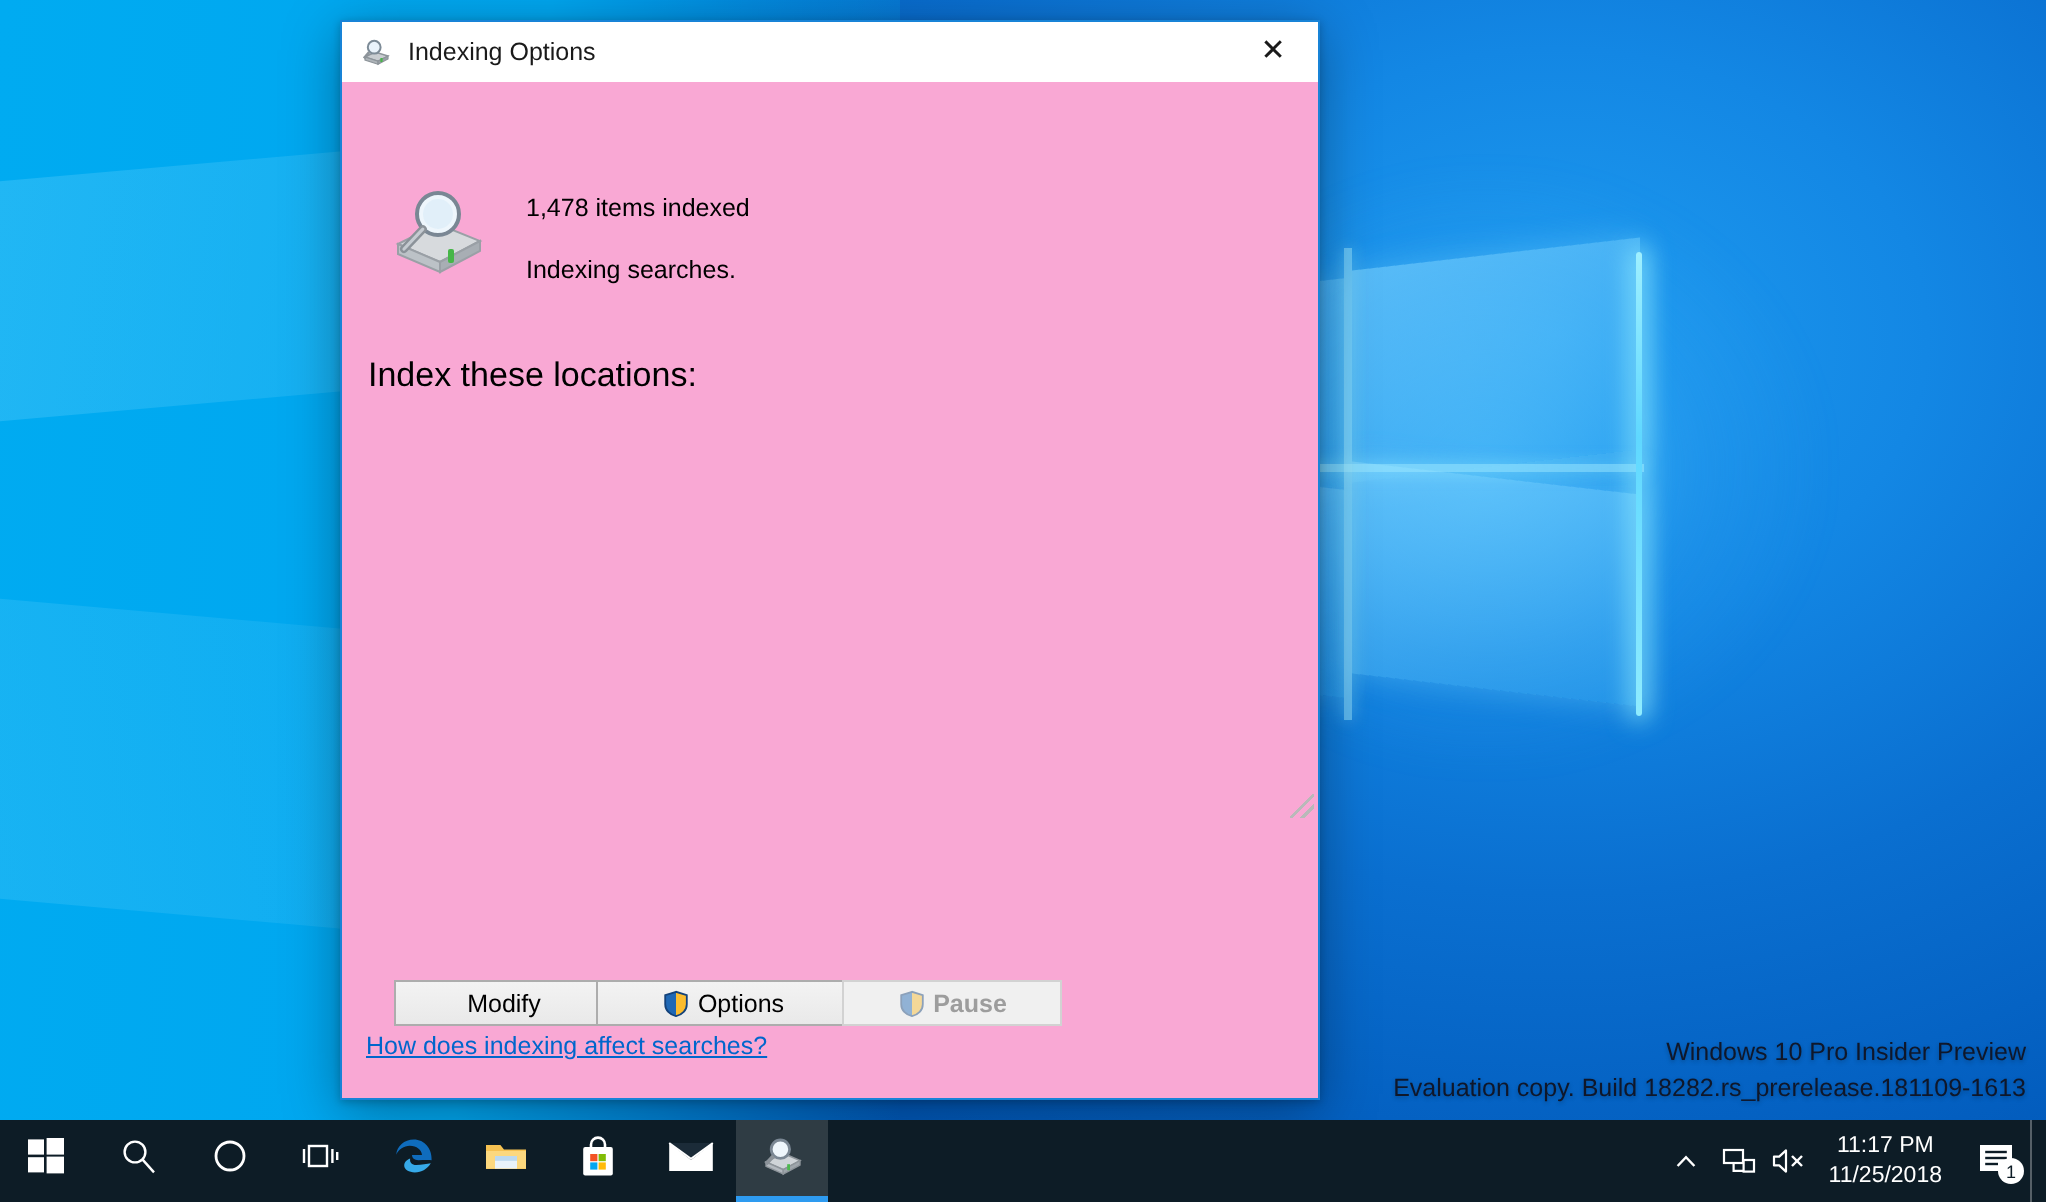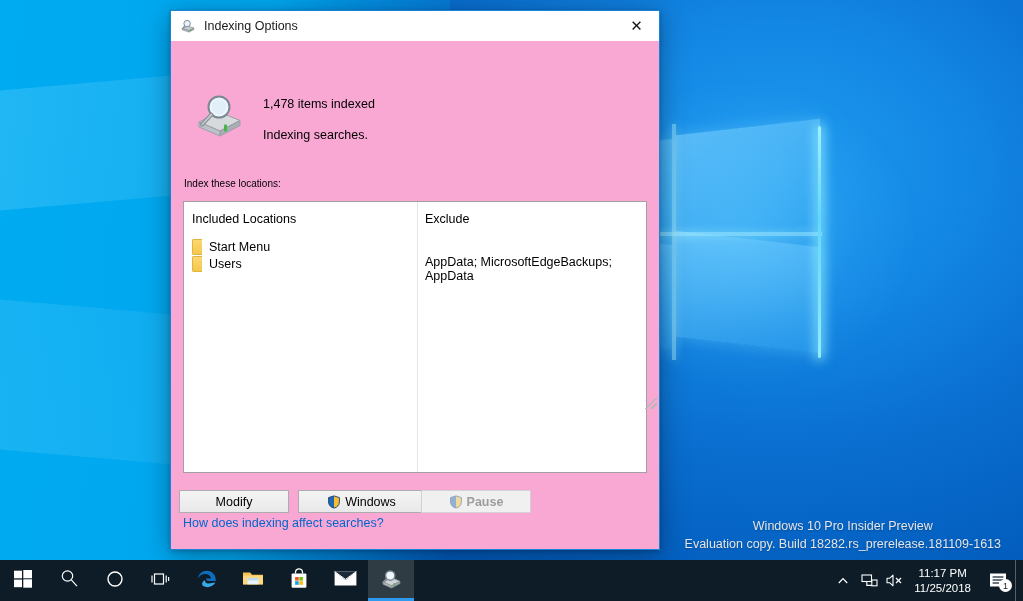--- a/index.html
+++ b/index.html
@@ -80,24 +80,24 @@
   }
   .wall-ray-b {
     position: absolute; left: 0; top: 330px; width: 700px; height: 150px;
     background: linear-gradient(80deg, rgba(150,225,255,0.16), rgba(150,225,255,0) 70%);
     transform: skewY(5deg);
   }
 
   
   #watermark {
     position: absolute;
-    right: 22px;
+    right: 10px;
     bottom: 48px;
-    text-align: center;
-    color: #e5e5e5;
+    text-align: right;
+    color: #0f172a;
     font-size: 12.5px;
     line-height: 18px;
     text-shadow: 0 1px 2px rgba(0,0,0,.25);
     user-select: none;
   }
 
   
   #dialog {
     position: absolute;
     left: 170px;
@@ -160,21 +160,21 @@
   }
   #index-state {
     position: absolute;
     left: 92px; top: 71px;
     font-size: 12.5px;
   }
 
   #locations-label {
     position: absolute;
     left: 13px; top: 137px;
-    font-size: 10px;
+    font-size: 17px;
   }
 
   
   #listbox {
     position: absolute;
     left: 12px; top: 160px;
     width: 464px; height: 272px;
     background: #fff;
     border: 1px solid #a0a0a0;
     box-sizing: border-box;
@@ -229,34 +229,35 @@
     display: flex;
     align-items: center;
     justify-content: center;
     gap: 4px;
     font-size: 12.5px;
     color: #000;
     cursor: default;
     user-select: none;
   }
   .btn.disabled { color: #9d9d9d; background: #f0f0f0; border-color: #d2d2d2; font-weight: bold; }
-  #btn-modify   { left: 8px;  top: 449px; width: 110px; }
+  #btn-modify   { left: 26px;  top: 449px; width: 110px; }
   #btn-advanced { left: 127px; top: 449px; width: 127px; }
   #btn-pause    { left: 250px; top: 449px; width: 110px; }
 
   .shield {
     width: 14px; height: 14px;
     flex: 0 0 auto;
   }
 
   .link {
     position: absolute;
     left: 12px;
     font-size: 12.5px;
     color: #0066cc;
+    text-decoration: underline;
     cursor: pointer;
   }
   #link-1 { top: 475px; }
   #link-2 { top: 497px; }
 
   #btn-close {
     position: absolute;
     left: 368px; top: 506px;
     width: 108px; height: 23px;
     background: linear-gradient(180deg,#f3f3f3,#e9e9e9);
@@ -395,50 +396,34 @@
             <line x1="18.4" y1="25.6" x2="9" y2="35.5" stroke="#8b9299" stroke-width="4" stroke-linecap="round"></line>
             <line x1="18.4" y1="25.6" x2="9" y2="35.5" stroke="#c5cbd1" stroke-width="1.6" stroke-linecap="round"></line>
           </svg>
         </span>
         <span id="items-indexed">1,478 items indexed</span>
         <span id="index-state">Indexing searches.</span>
       </div>
 
       <div id="locations-label">Index these locations:</div>
 
-      <div id="listbox">
-        <div id="col-divider"></div>
-        <div class="col-head" id="head-included">Included Locations</div>
-        <div class="col-head" id="head-exclude">Exclude</div>
-
-        <div class="loc-row" id="loc-0">
-          <span class="folder-ico"></span>
-          <span>Start Menu</span>
-        </div>
-        <div class="loc-row" id="loc-1">
-          <span class="folder-ico"></span>
-          <span>Users</span>
-        </div>
-
-        <div id="exclude-text">AppData; MicrosoftEdgeBackups; AppData</div>
-      </div>
 
       <div class="btn" id="btn-modify">
         <span>Modify</span>
       </div>
 
       <div class="btn" id="btn-advanced">
         <span class="shield">
           <svg width="14" height="14" viewBox="0 0 14 14">
             <path d="M7 .9 1.6 2.6v4.5c0 3 2.3 5.3 5.4 6 3.1-.7 5.4-3 5.4-6V2.6Z" fill="#fbbc2e"></path>
             <path d="M7 .9 1.6 2.6v4.5c0 3 2.3 5.3 5.4 6Z" fill="#1f68b5"></path>
             <path d="M7 .9 1.6 2.6v4.5c0 3 2.3 5.3 5.4 6 3.1-.7 5.4-3 5.4-6V2.6Z" fill="none" stroke="#14427a" stroke-width=".9"></path>
           </svg>
         </span>
-        <span>Windows</span>
+        <span>Options</span>
       </div>
 
       <div class="btn disabled" id="btn-pause">
         <span class="shield">
           <svg width="14" height="14" viewBox="0 0 14 14" opacity=".45">
             <path d="M7 .9 1.6 2.6v4.5c0 3 2.3 5.3 5.4 6 3.1-.7 5.4-3 5.4-6V2.6Z" fill="#fbbc2e"></path>
             <path d="M7 .9 1.6 2.6v4.5c0 3 2.3 5.3 5.4 6Z" fill="#1f68b5"></path>
             <path d="M7 .9 1.6 2.6v4.5c0 3 2.3 5.3 5.4 6 3.1-.7 5.4-3 5.4-6V2.6Z" fill="none" stroke="#14427a" stroke-width=".9"></path>
           </svg>
         </span>

